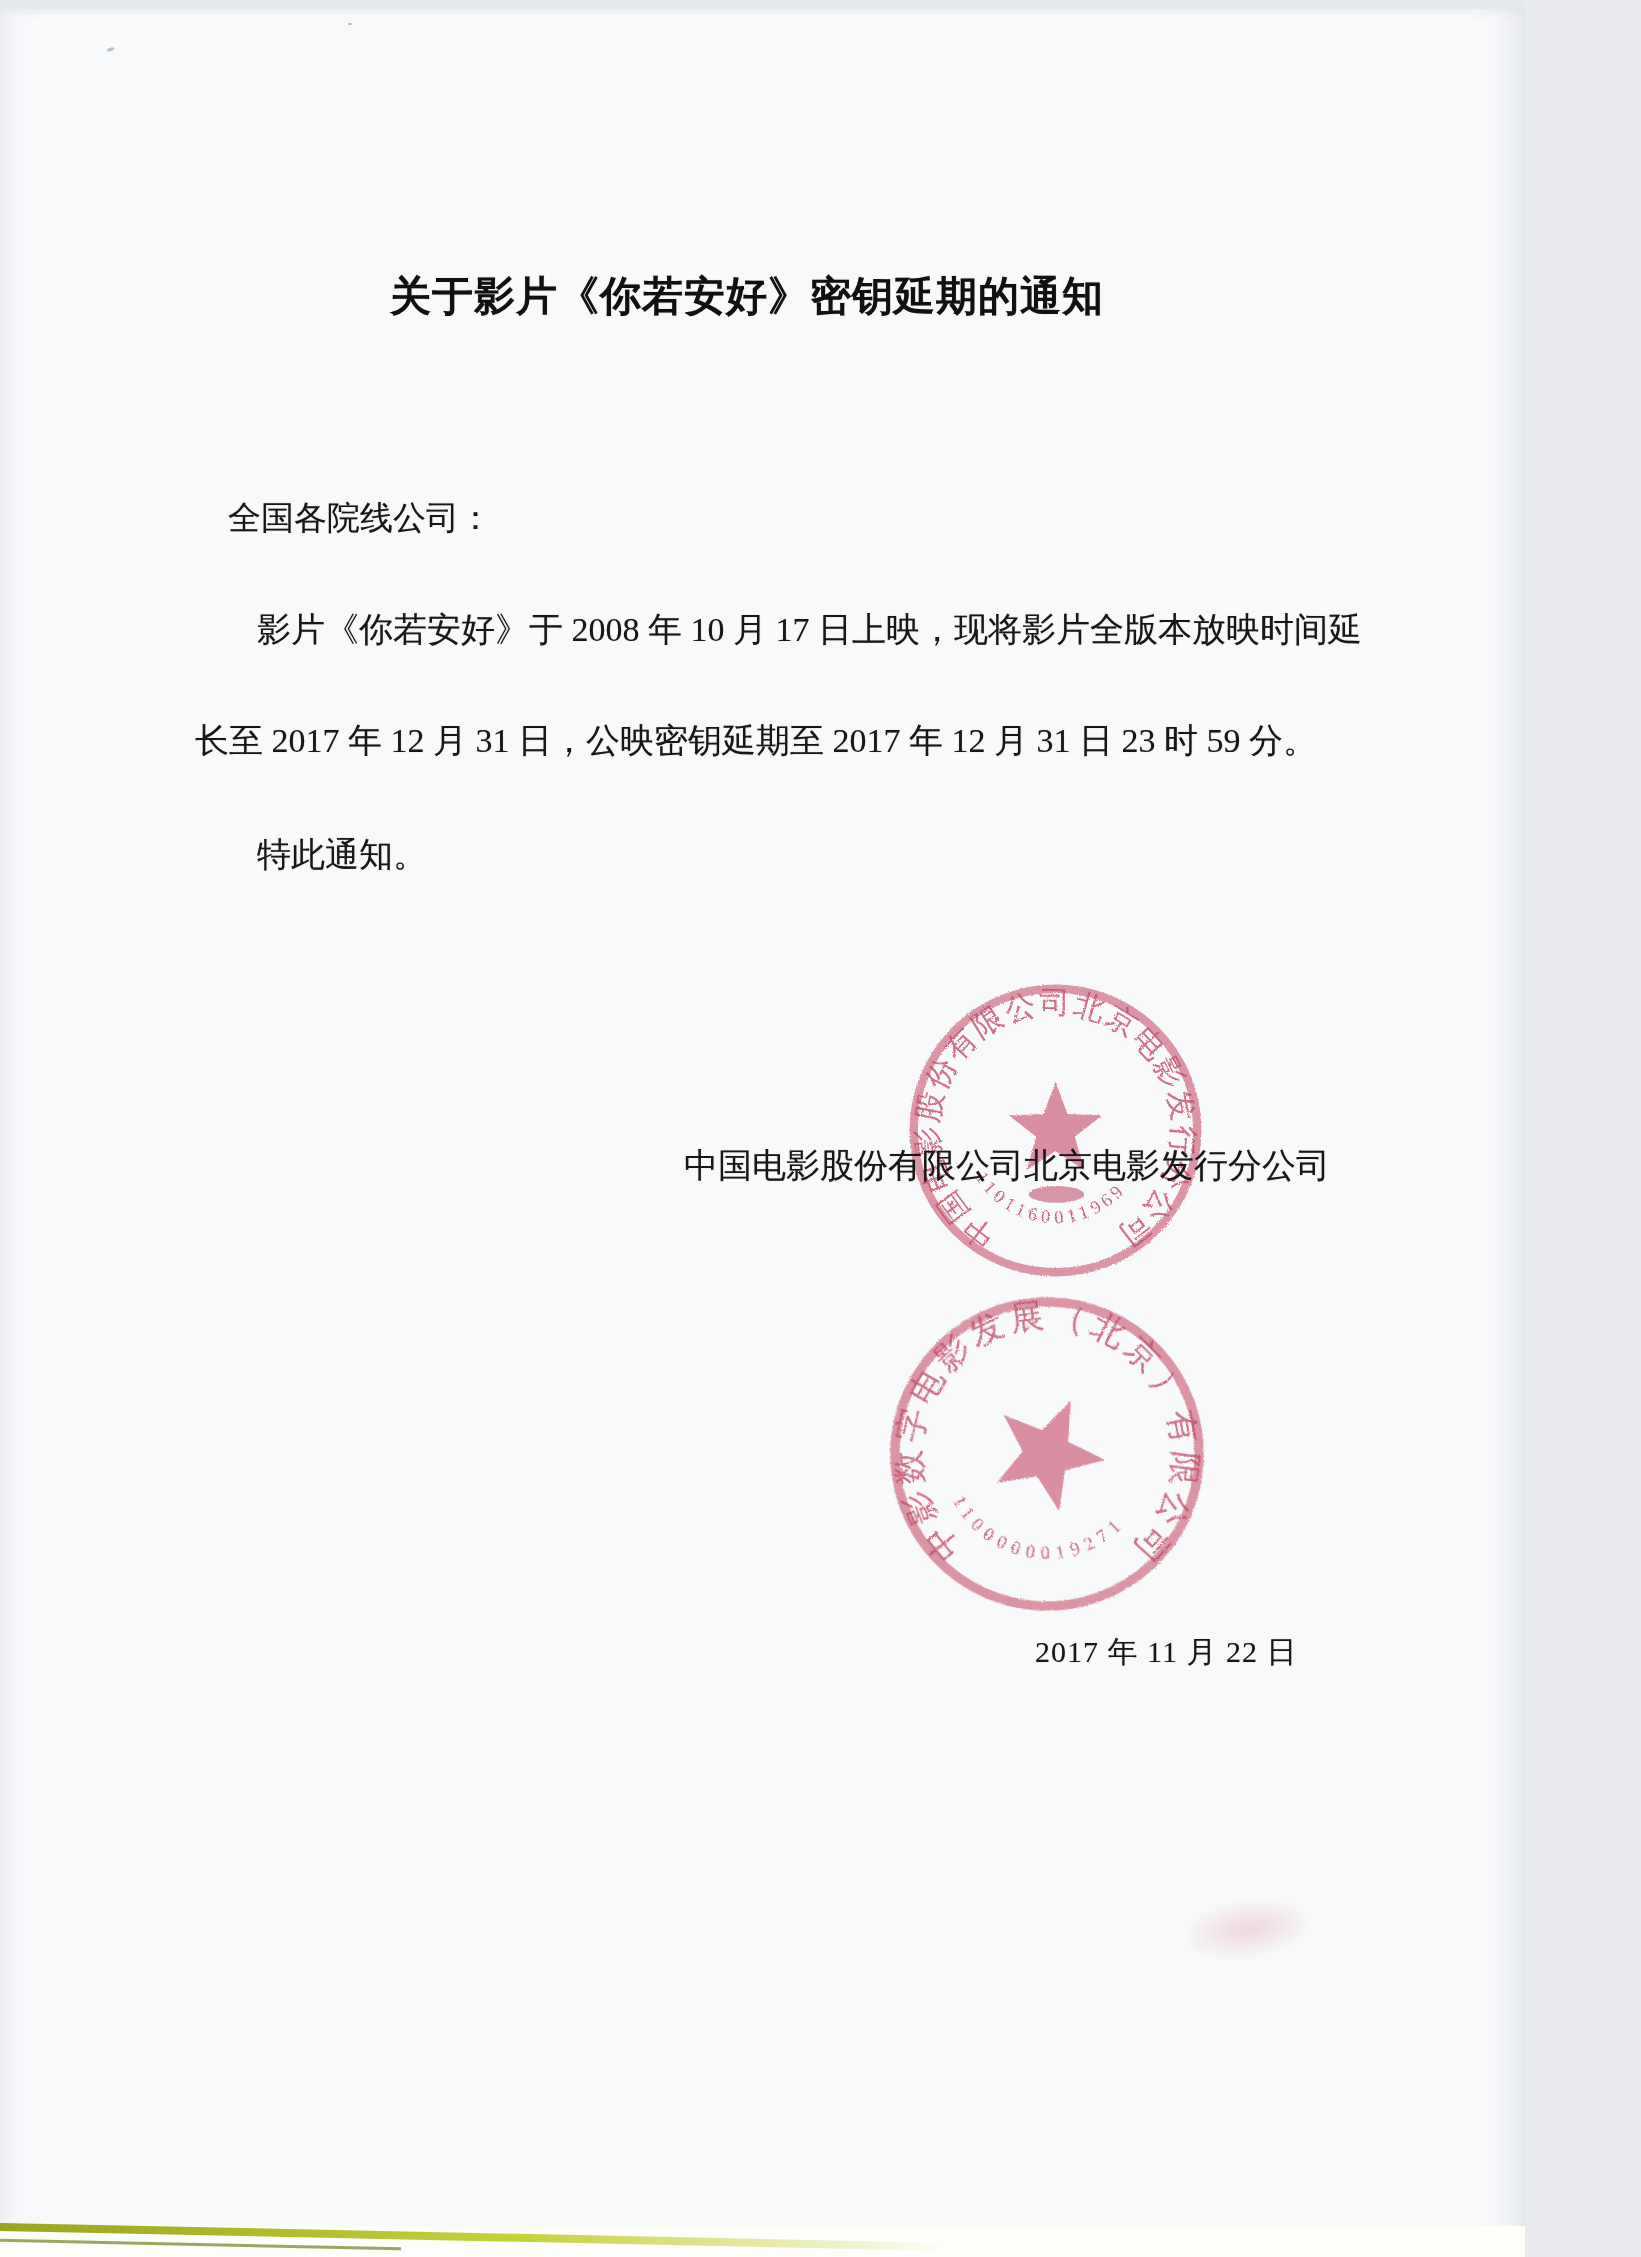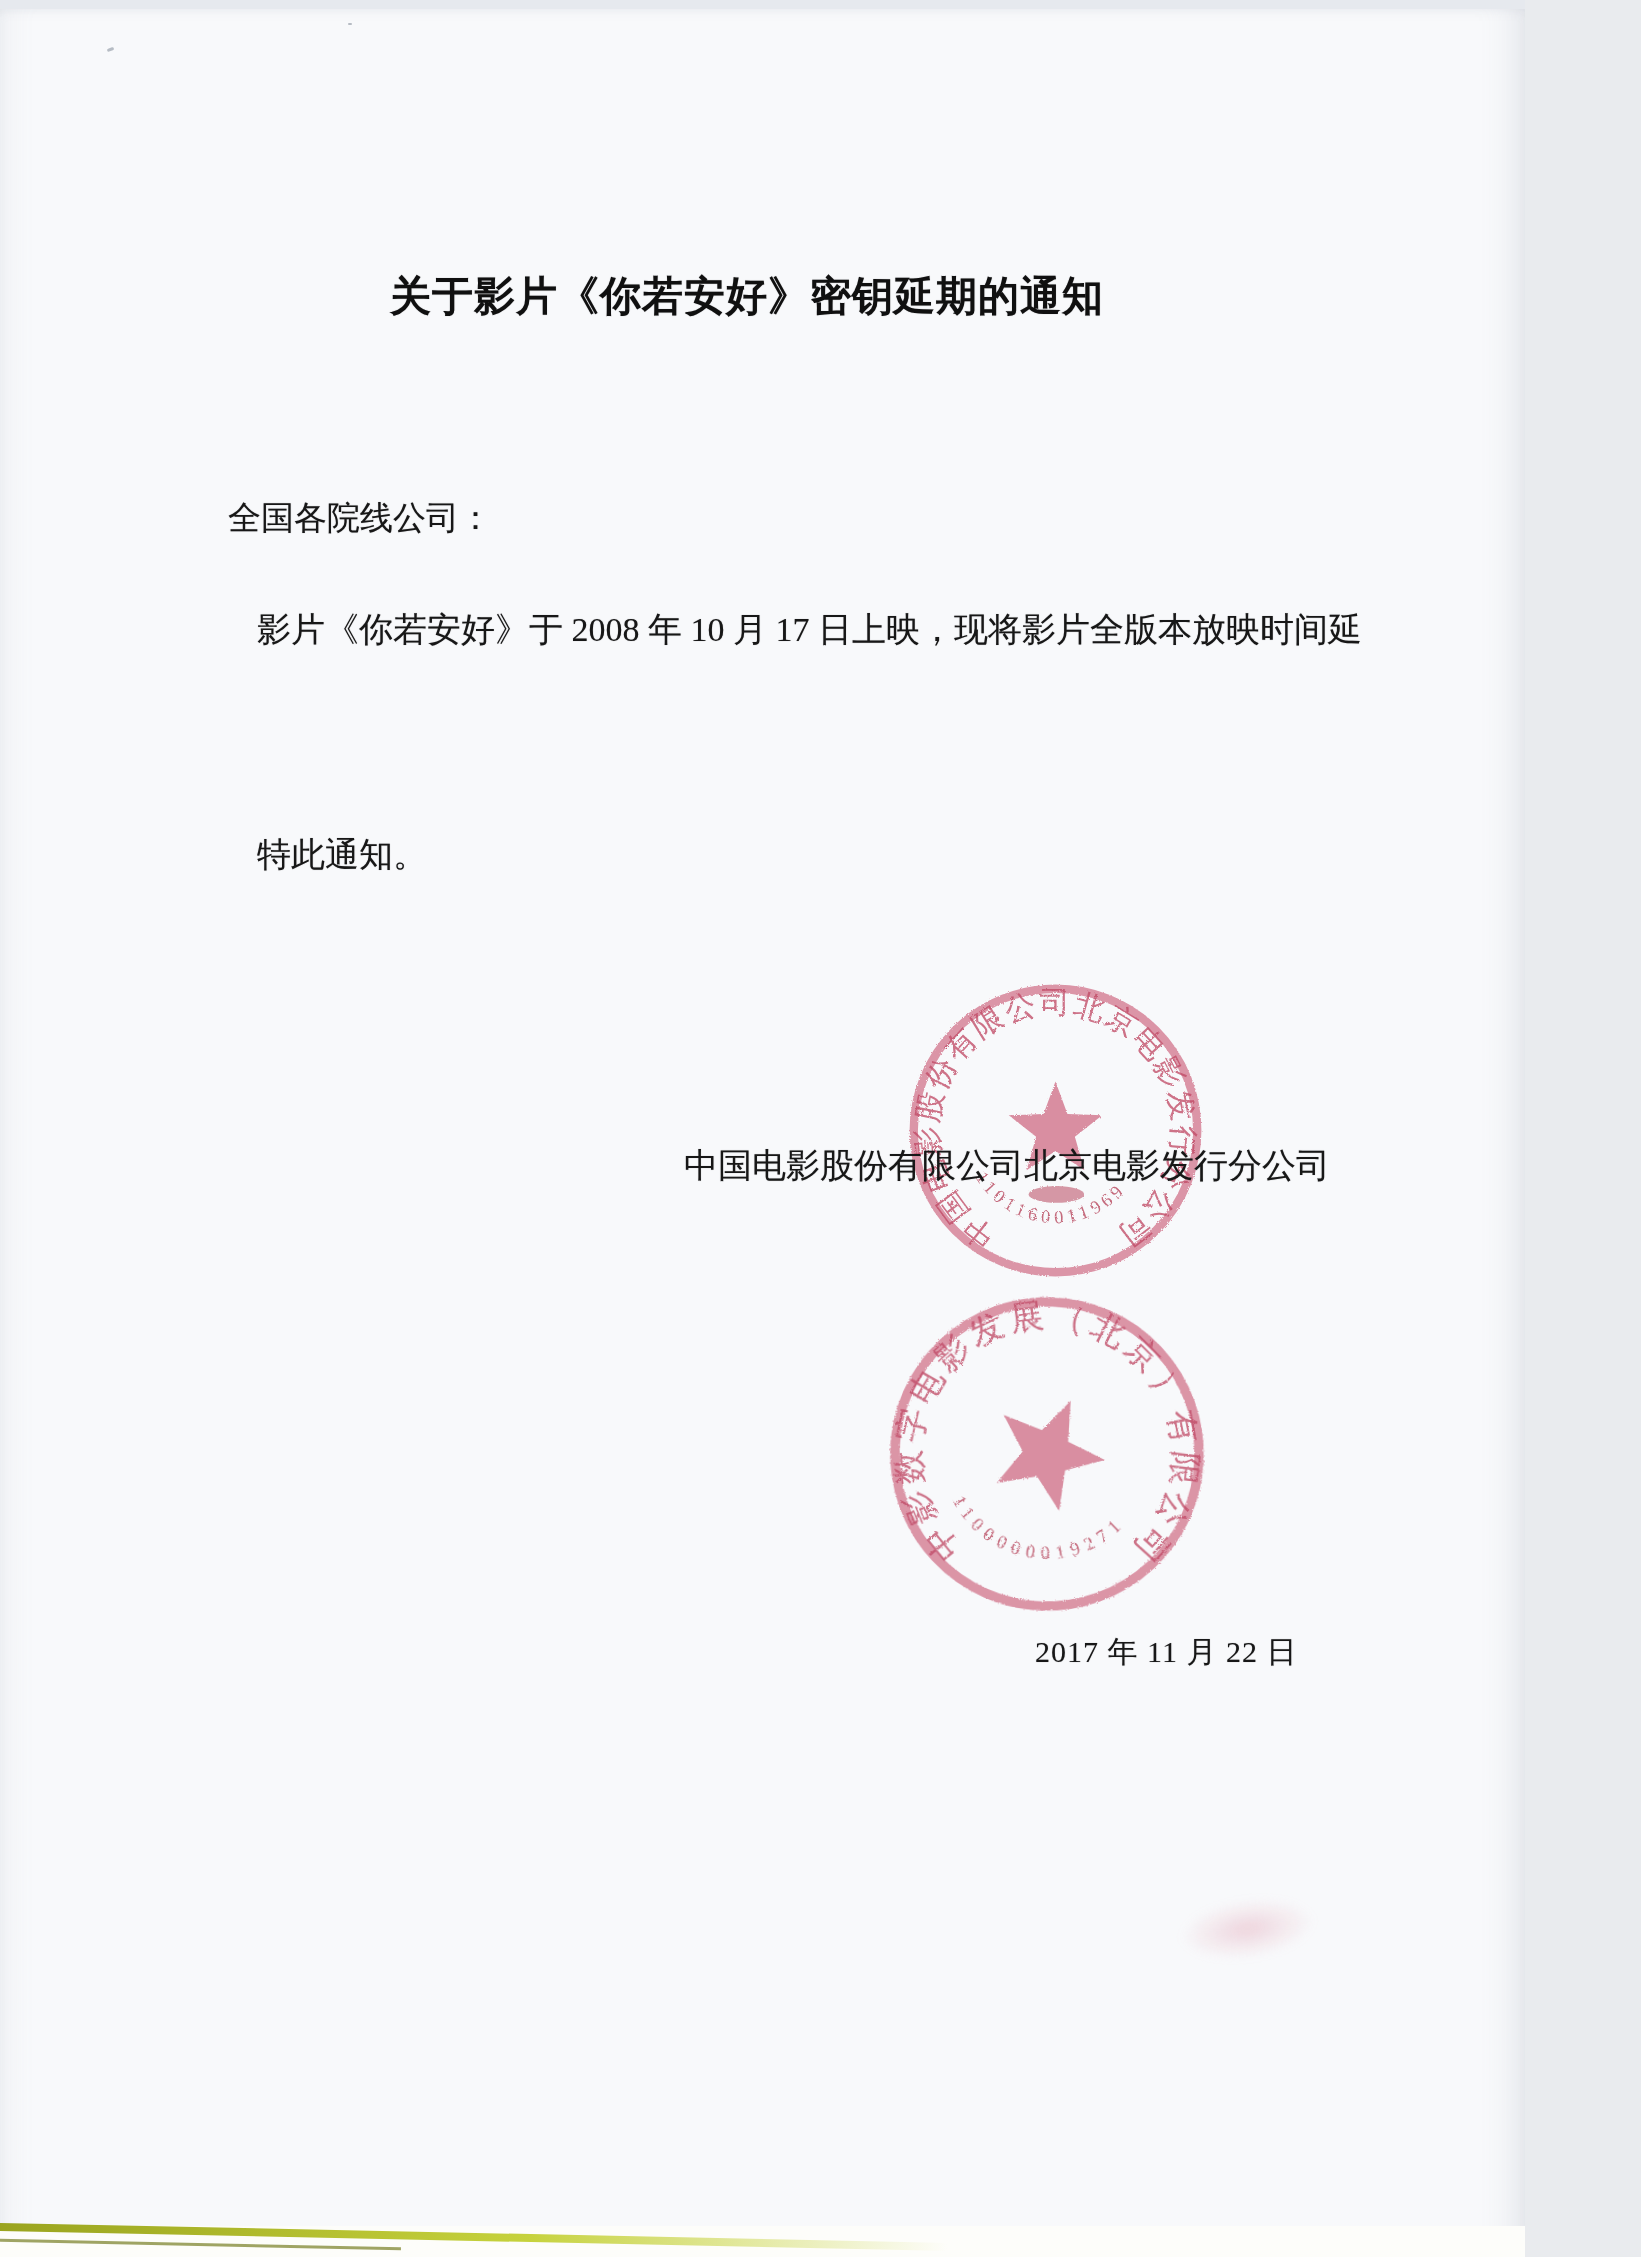--- a/index.html
+++ b/index.html
@@ -81,20 +81,21 @@
 
   <div class="scan-top-strip"></div>
   <div class="speck speck-1"></div>
   <div class="speck speck-2"></div>
 
   <div class="txt doc-title">关于影片《你若安好》密钥延期的通知</div>
 
   <div class="txt salutation">全国各院线公司：</div>
 
   <div class="txt body-line-1">影片《你若安好》于 2008 年 10 月 17 日上映，现将影片全版本放映时间延</div>
+  <div class="txt body-line-2">长至 2017 年 12 月 31 日，公映密钥延期至 2017 年 12 月 31 日 23 时 59 分。</div>
 
   <div class="txt closing">特此通知。</div>
 
   <svg class="stamp stamp-1" viewBox="0 0 340 340">
     <defs>
       <filter id="grain1" x="-10%" y="-10%" width="120%" height="120%">
         <feTurbulence type="fractalNoise" baseFrequency="0.75" numOctaves="2" result="n"></feTurbulence>
         <feDisplacementMap in="SourceGraphic" in2="n" scale="3.2"></feDisplacementMap>
       </filter>
     </defs>

